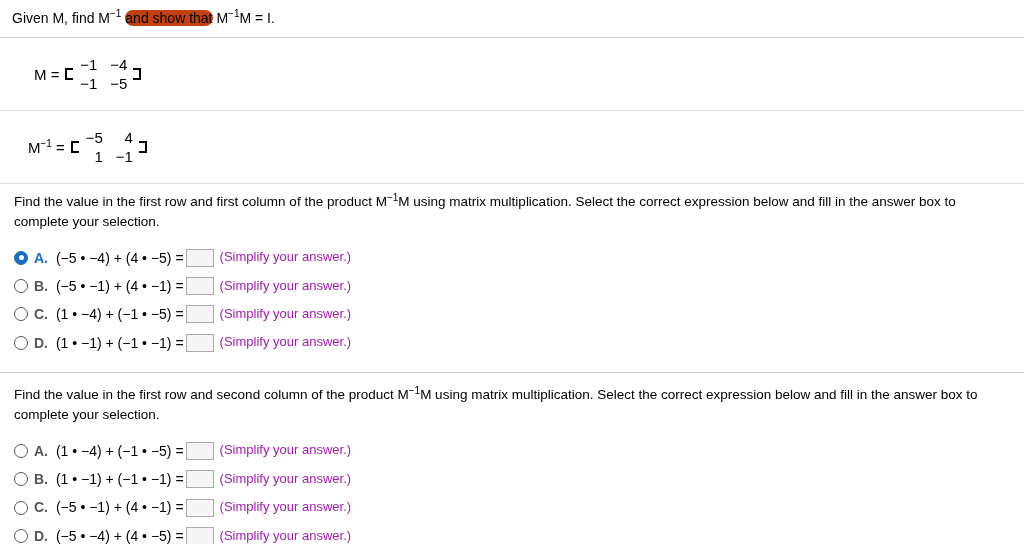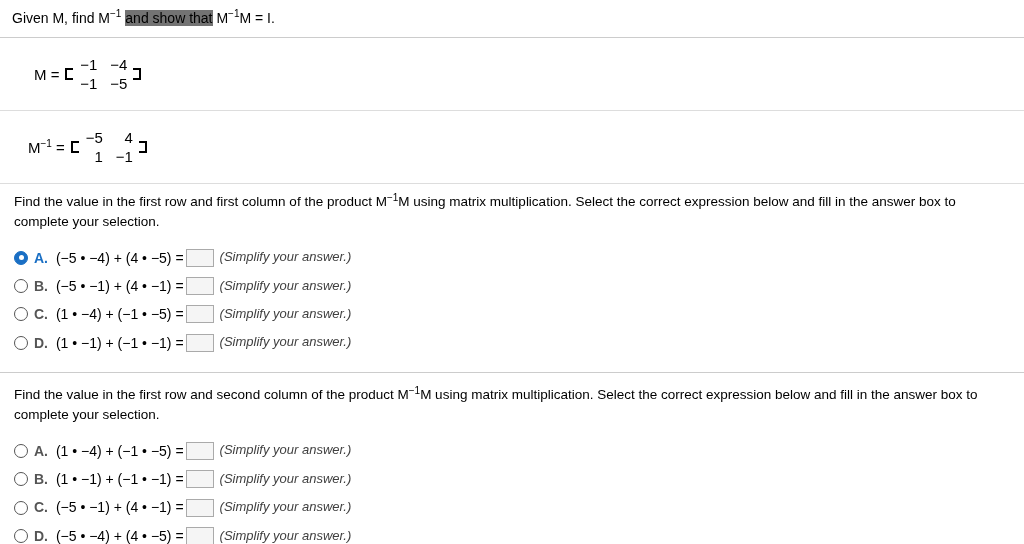--- a/index.html
+++ b/index.html
@@ -14,21 +14,22 @@
     }
 
     .top-bar {
       border-bottom: 1px solid #ccc;
       padding: 8px 12px 8px 12px;
       font-size: 14px;
       line-height: 1.5;
     }
 
     .highlight {
-      background-color: #737373;
+      background-color: #c2410c;
+      border-radius: 8px;
     }
 
     .section {
       padding: 10px 14px;
       border-bottom: 1px solid #ddd;
     }
 
     .matrix-display {
       display: inline-flex;
       align-items: center;
@@ -133,22 +134,21 @@
       display: inline-block;
       width: 28px;
       height: 18px;
       border: 1px solid #aaa;
       background: #f5f5f5;
       vertical-align: middle;
       margin: 0 2px;
     }
 
     .simplify-hint {
-      color: #404040;
-      font-style: italic;
+      color: #a21caf;
       font-size: 13px;
       margin-left: 4px;
     }
 
     .divider {
       border: none;
       border-top: 1px solid #ccc;
       margin: 4px 0;
     }
   </style>

